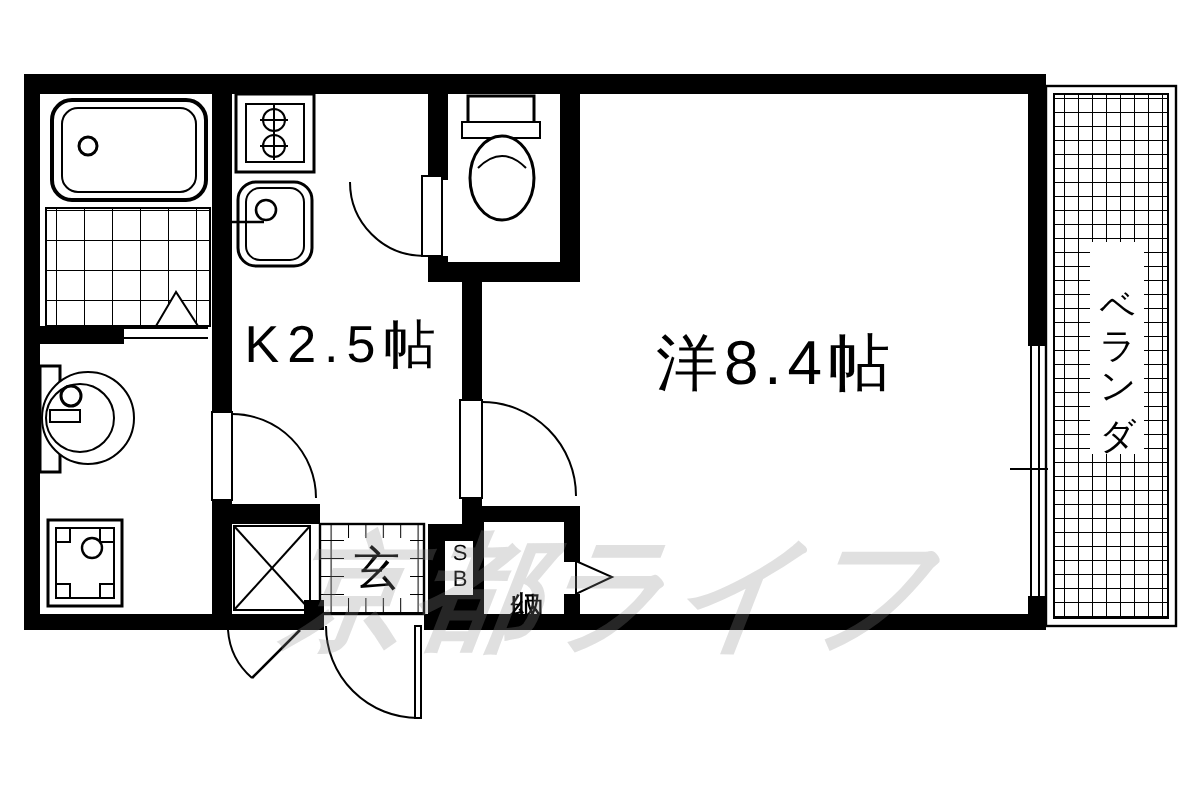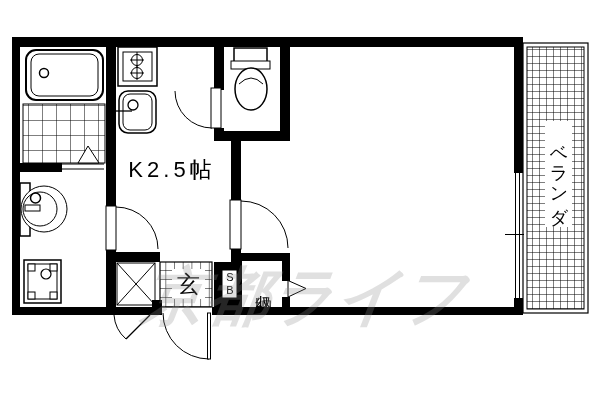--- a/index.html
+++ b/index.html
@@ -4,21 +4,21 @@
 <style>
   html,body{margin:0;padding:0;background:#ffffff;}
   .plan{
     position:relative;width:600px;height:400px;background:#ffffff;overflow:hidden;
     font-family:"Liberation Sans","DejaVu Sans",sans-serif;color:#000;
   }
   .plan svg{position:absolute;left:0;top:0;z-index:1;}
   .lbl{position:absolute;z-index:5;color:#000;}
   .center{text-align:center;}
   .vtext{writing-mode:vertical-rl;text-orientation:upright;}
-  .kitchen-lbl{left:116px;top:155px;width:112px;font-size:22px;letter-spacing:4px;}
+  .kitchen-lbl{left:116px;top:155px;width:112px;font-size:26px;letter-spacing:4px;}
   .living-lbl{left:302px;top:161px;width:172px;font-size:31px;letter-spacing:3px;}
   .genkan-lbl{left:172px;top:269px;width:33px;height:30px;font-size:23px;line-height:30px;}
   .sb-lbl{left:221px;top:267px;width:17px;height:34px;font-size:11px;letter-spacing:1px;line-height:17px;}
   .storage-lbl{left:246px;top:259px;width:34px;height:48px;font-size:17px;letter-spacing:1px;line-height:34px;}
   .balcony-lbl{left:545px;top:122px;width:27px;height:104px;font-size:18px;line-height:27px;}
   .watermark{
     left:143px;top:254px;z-index:10;
     font-size:63px;font-weight:bold;font-style:italic;letter-spacing:1px;
     transform:skewX(-8deg);color:rgba(141,141,141,0.27);white-space:nowrap;
   }
@@ -167,19 +167,20 @@
     </g>
 
     <g stroke="#000" stroke-width="1">
       <line x1="515.5" y1="173" x2="515.5" y2="298"></line>
       <line x1="519.5" y1="173" x2="519.5" y2="298"></line>
       <line x1="505" y1="234.5" x2="524" y2="234.5"></line>
     </g>
   </svg>
 
   <div class="lbl kitchen-lbl center">K2.5帖</div>
+  <div class="lbl living-lbl center">洋8.4帖</div>
   <div class="lbl genkan-lbl center">玄</div>
   <div class="lbl sb-lbl vtext center">SB</div>
   <div class="lbl storage-lbl vtext center">収納</div>
   <div class="lbl balcony-lbl vtext center">ベランダ</div>
 
   <div class="lbl watermark">京都ライフ</div>
 </div>
 
 </body></html>

